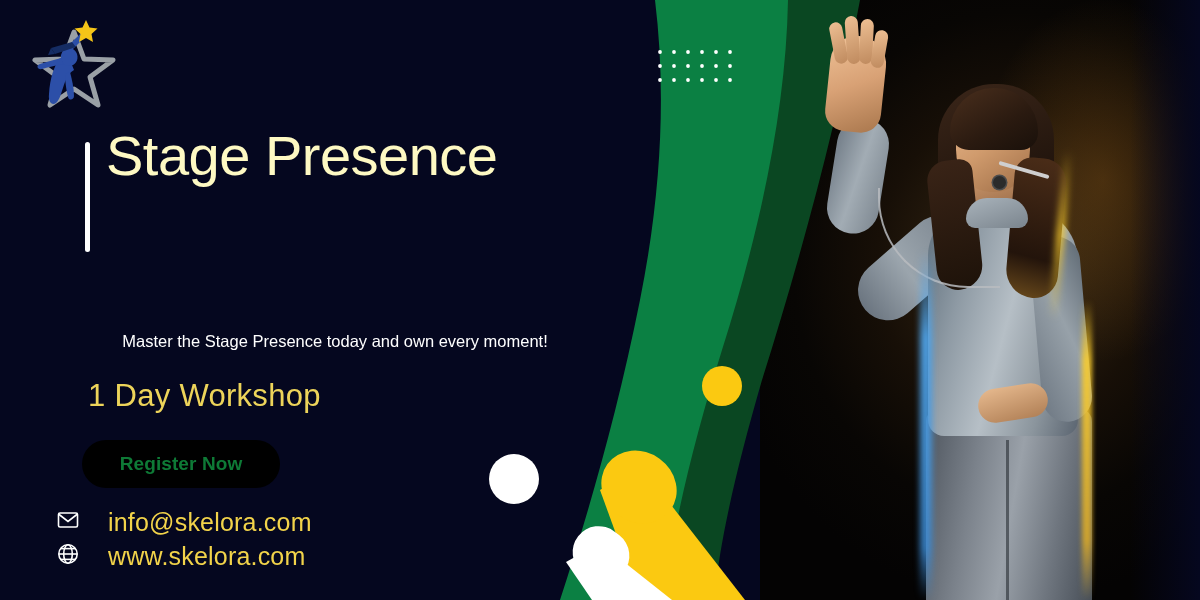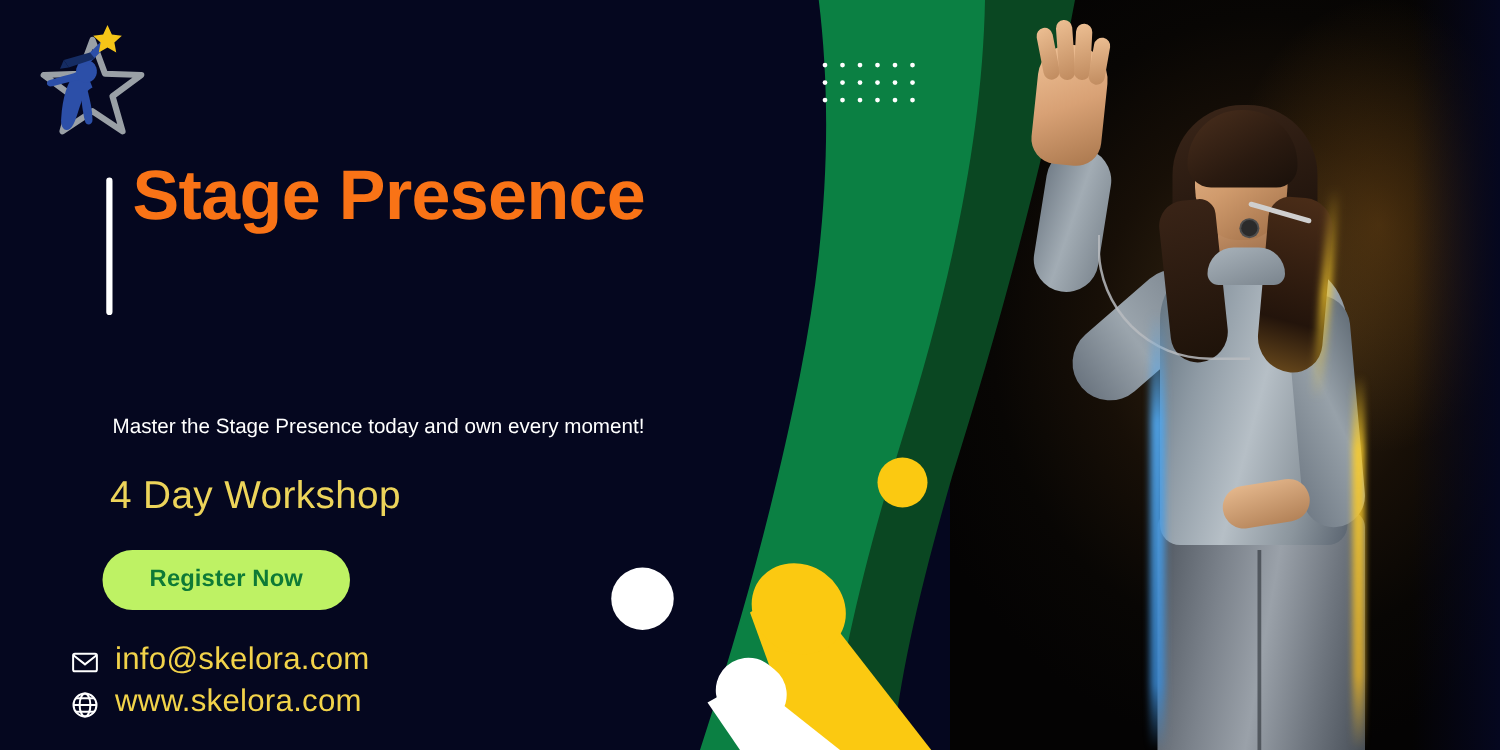--- a/index.html
+++ b/index.html
@@ -168,48 +168,48 @@
   
   .logo { position:absolute; left:18px; top:14px; width:104px; height:104px; }
 
   .accent-bar{
     position:absolute; left:85px; top:142px;
     width:5px; height:110px; background:#ffffff; border-radius:3px;
   }
 
   .title{
     position:absolute; left:106px; top:128px; width:560px;
-    color:#f97316;
-    font-size:56px; font-weight:bold; line-height:0.99;
+    color:#fef9c3;
+    font-size:56px; font-weight:normal; line-height:0.99;
     letter-spacing:-0.5px;
   }
   .title span{ display:block; }
 
   .subtitle{
     position:absolute; left:90px; top:330px; width:490px;
-    color:#FFFFFF; font-size:16.5px; line-height:1.42;
+    color:#FFFFFF; font-size:16.5px; line-height:1.42;text-align:center;
   }
 
   .workshop{
     position:absolute; left:88px; top:378px;
     color:#EDD45A; font-size:31px; font-weight:300; letter-spacing:.3px;
   }
 
   .cta{
     position:absolute; left:82px; top:440px;
     width:198px; height:48px;
-    background:#bef264; border-radius:26px; border:none;
+    background:#000000; border-radius:26px; border:none;
     color:#0E7A36; font-size:19px; font-weight:bold;
     font-family:"Liberation Sans", sans-serif;
     cursor:pointer; letter-spacing:.1px;
   }
 
   .contact{ position:absolute; left:56px; top:508px; }
   .contact-row{
-    display:flex; align-items:flex-end; gap:12px; height:34px;
+    display:flex; align-items:flex-start; gap:28px; height:34px;
   }
   .contact-row .c-icon{
     width:24px; height:24px; display:flex; align-items:center; justify-content:center;
   }
   .contact-row .c-text{
     color:#F2D34A; font-size:25px; font-weight:300; letter-spacing:.2px;
   }
 </style>
 </head>
 <body>
@@ -307,21 +307,21 @@
   </svg>
 
   <div class="accent-bar"></div>
 
   <div class="title">
     <span>Stage Presence</span>
   </div>
 
   <div class="subtitle">Master the Stage Presence today and own every moment!</div>
 
-  <div class="workshop">4 Day Workshop</div>
+  <div class="workshop">1 Day Workshop</div>
 
   <button class="cta">Register Now</button>
 
   <div class="contact">
     <div class="contact-row">
       <span class="c-icon">
         <svg viewBox="0 0 24 24" width="24" height="24" fill="none" stroke="#FFFFFF" stroke-width="1.6">
           <rect x="2.5" y="5" width="19" height="14" rx="1.5"></rect>
           <path d="M2.5 6 L12 13.5 L21.5 6"></path>
         </svg>

